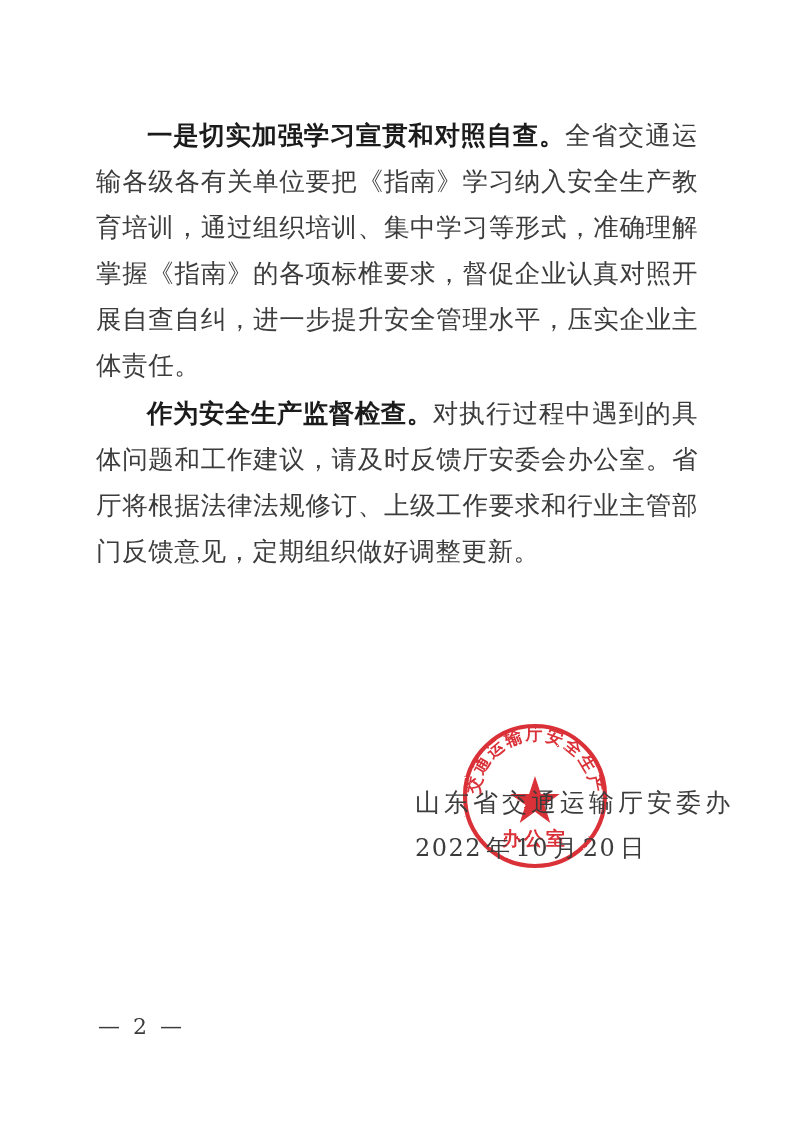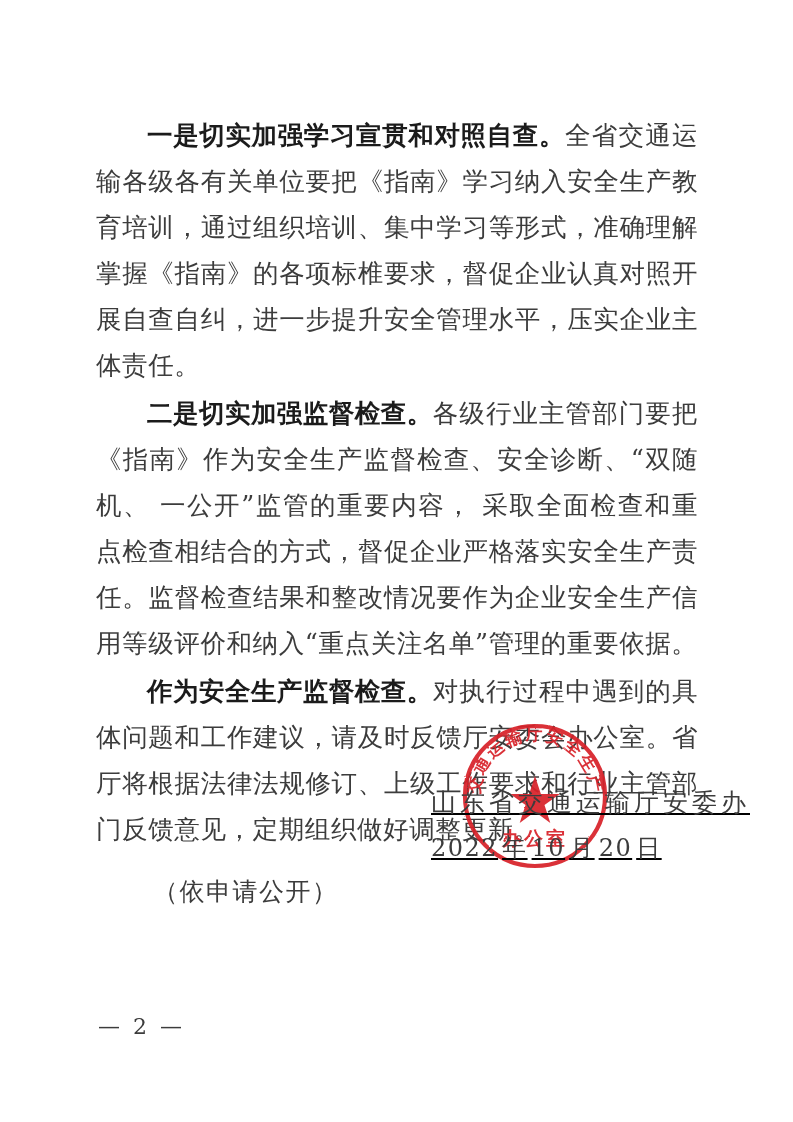--- a/index.html
+++ b/index.html
@@ -50,25 +50,24 @@
   .para .lead {
     font-family: "DejaVu Sans", "Liberation Sans", sans-serif;
     font-weight: 700;
     color: #1b1b1b;
     letter-spacing: 0px;
   }
 
   
   .sign-block {
     position: absolute;
-    left: 431px;
+    left: 415px;
     top: 786px;
     width: 300px;
     z-index: 3;
-    text-decoration: underline;
   }
   .sign-org {
     font-size: 25px;
     line-height: 34px;
     color: #3c3c3c;
     letter-spacing: 4.0px;
     white-space: nowrap;
     font-family: "DejaVu Serif", "Liberation Serif", serif;
   }
   .sign-date {
@@ -135,21 +134,20 @@
 </style>
 </head>
 <body>
 
 <div id="page">
 
   <div class="doc-body">
 
     <p class="para"><span class="lead">一是切实加强学习宣贯和对照自查。</span><span>全省交通运输各级各有关单位要把《指南》学习纳入安全生产教育培训，通过组织培训、集中学习等形式，准确理解掌握《指南》的各项标椎要求，督促企业认真对照开展自查自纠，进一步提升安全管理水平，压实企业主体责任。</span></p>
 
-    <p class="para"><span class="lead">二是切实加强监督检查。</span><span>各级行业主管部门要把《指南》作为安全生产监督检查、安全诊断、“双随机、 一公开”监管的重要内容， 采取全面检查和重点检查相结合的方式，督促企业严格落实安全生产责任。监督检查结果和整改情况要作为企业安全生产信用等级评价和纳入“重点关注名单”管理的重要依据。</span></p>
 
     <p class="para"><span class="lead">作为安全生产监督检查。</span><span>对执行过程中遇到的具体问题和工作建议，请及时反馈厅安委会办公室。省厅将根据法律法规修订、上级工作要求和行业主管部门反馈意见，定期组织做好调整更新。</span></p>
 
   </div>
 
   <div class="seal">
     <svg viewBox="0 0 146 146" xmlns="http://www.w3.org/2000/svg">
       <defs>
         <path id="sealArc" d="M 73,73 m -56,0 a 56,56 0 1,1 112,0" fill="none"></path>
         <filter id="rough" x="-20%" y="-20%" width="140%" height="140%">
@@ -171,18 +169,17 @@
         <text x="73" y="122" text-anchor="middle" font-family="'DejaVu Serif','Liberation Serif',serif" font-size="19" font-weight="700" fill="#d8232a" letter-spacing="3">办公室</text>
       </g>
     </svg>
   </div>
 
   <div class="sign-block">
     <div class="sign-org">山东省交通运输厅安委办</div>
     <div class="sign-date"><span>2022</span><span class="sep">年</span><span>10</span><span class="sep">月</span><span>20</span><span class="sep">日</span></div>
   </div>
 
-  <div class="note-open">（依申请公开）</div>
 
 
   <div class="page-no">— 2 —</div>
 
 </div>
 
 </body></html>

